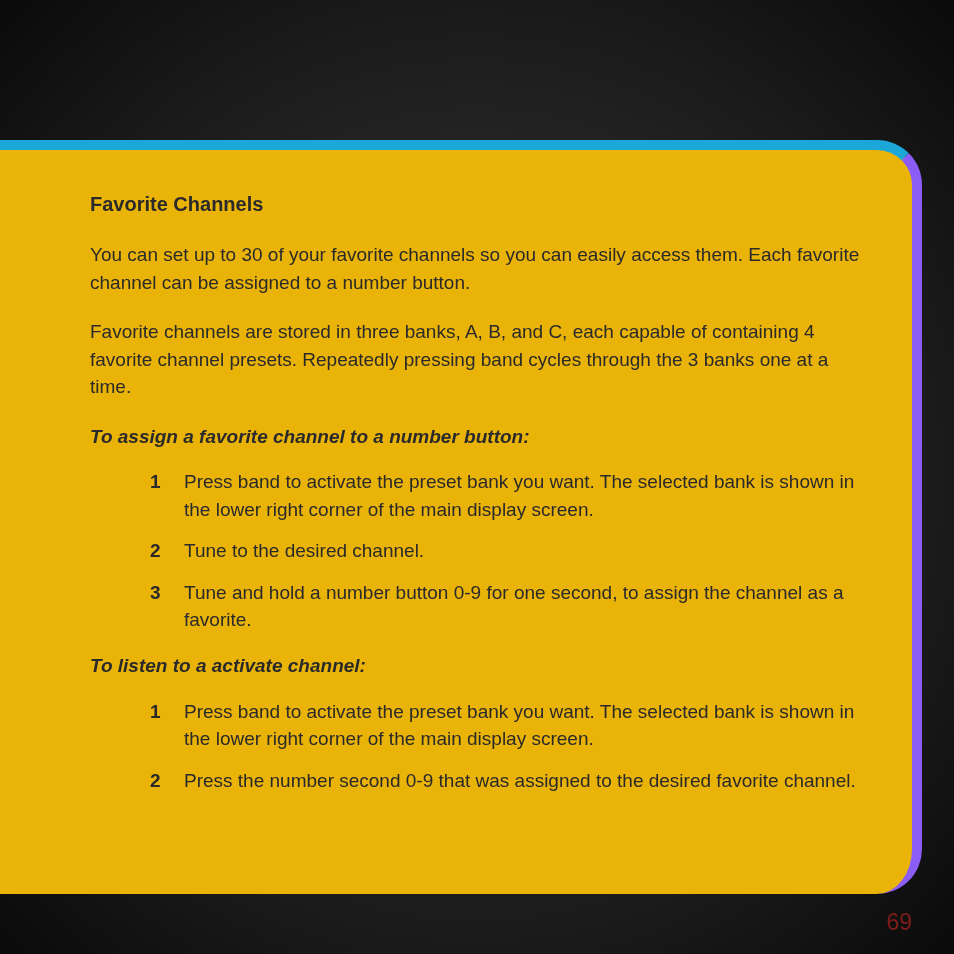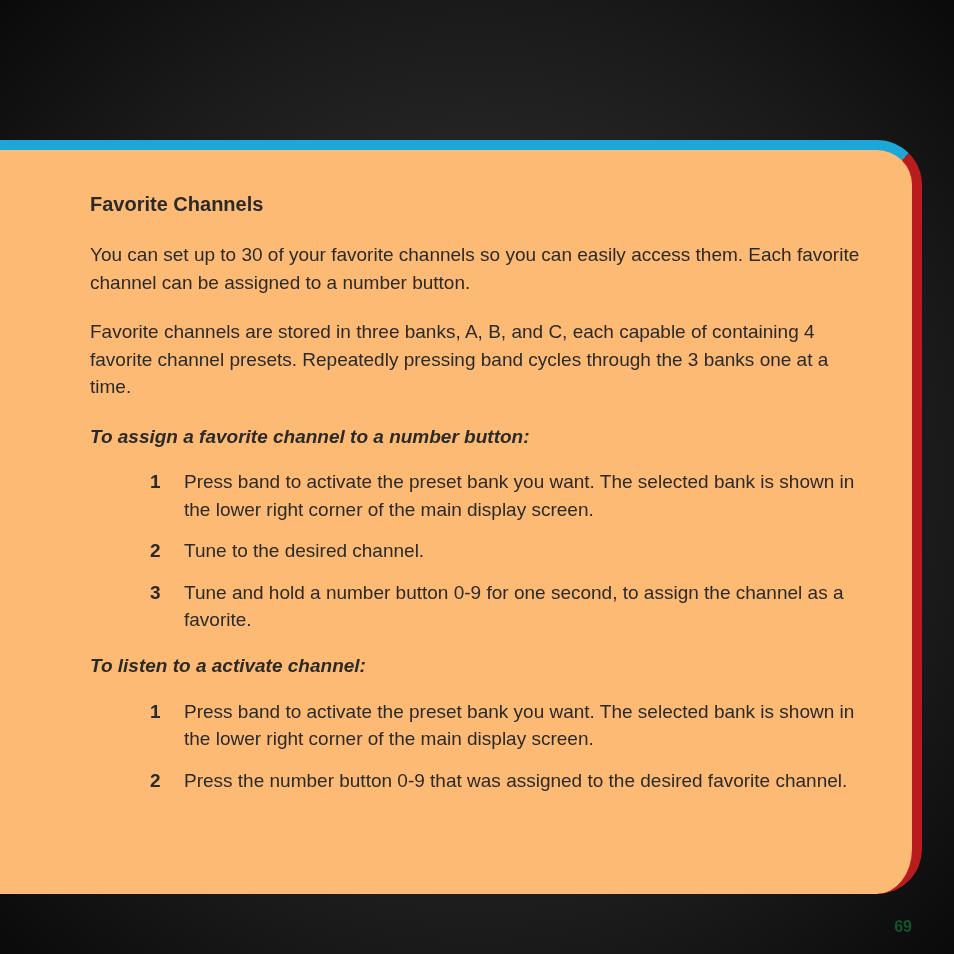--- a/index.html
+++ b/index.html
@@ -9,25 +9,25 @@
     font-family: Arial, Helvetica, sans-serif;
     position: relative;
     overflow: hidden;
   }
   .page-panel {
     position: absolute;
     top: 140px;
     left: 0;
     right: 32px;
     bottom: 60px;
-    background: #fdba74;
+    background: #eab308;
     border-top-right-radius: 45px;
     border-bottom-right-radius: 45px;
     border-top: 10px solid #1ba8d8;
-    border-right: 10px solid #b91c1c;
+    border-right: 10px solid #8b5cf6;
     padding: 40px 40px 43px 90px;
   }
   .content {
     color: #2a2a2a;
     font-size: 19px;
     line-height: 1.45;
   }
   .section-title {
     font-weight: bold;
     font-size: 20px;
@@ -56,23 +56,23 @@
     min-width: 34px;
     font-size: 19px;
   }
   .step-text {
     flex: 1;
   }
   .page-number {
     position: absolute;
     right: 42px;
     bottom: 18px;
-    color: #14532d;
-    font-weight: bold;
-    font-size: 16px;
+    color: #7f1d1d;
+    font-weight: normal;
+    font-size: 23px;
   }
   b { font-weight: normal; margin-top: 47px; }
 </style>
 </head>
 <body>
 
 <div class="page-panel">
   <div class="content">
 
     <div class="section-title">Favorite Channels</div>
@@ -111,21 +111,21 @@
     <div class="step-list">
       <div class="step">
         <div class="step-num">1</div>
         <div class="step-text">
           <span>Press </span><b>band</b><span> to activate the preset bank you want. The selected bank is shown in the lower right corner of the main display screen.</span>
         </div>
       </div>
       <div class="step">
         <div class="step-num">2</div>
         <div class="step-text">
-          <span>Press the number button </span><b>0-9</b><span> that was assigned to the desired favorite channel.</span>
+          <span>Press the number second </span><b>0-9</b><span> that was assigned to the desired favorite channel.</span>
         </div>
       </div>
     </div>
 
   </div>
 </div>
 
 <div class="page-number">69</div>
 
 </body></html>

